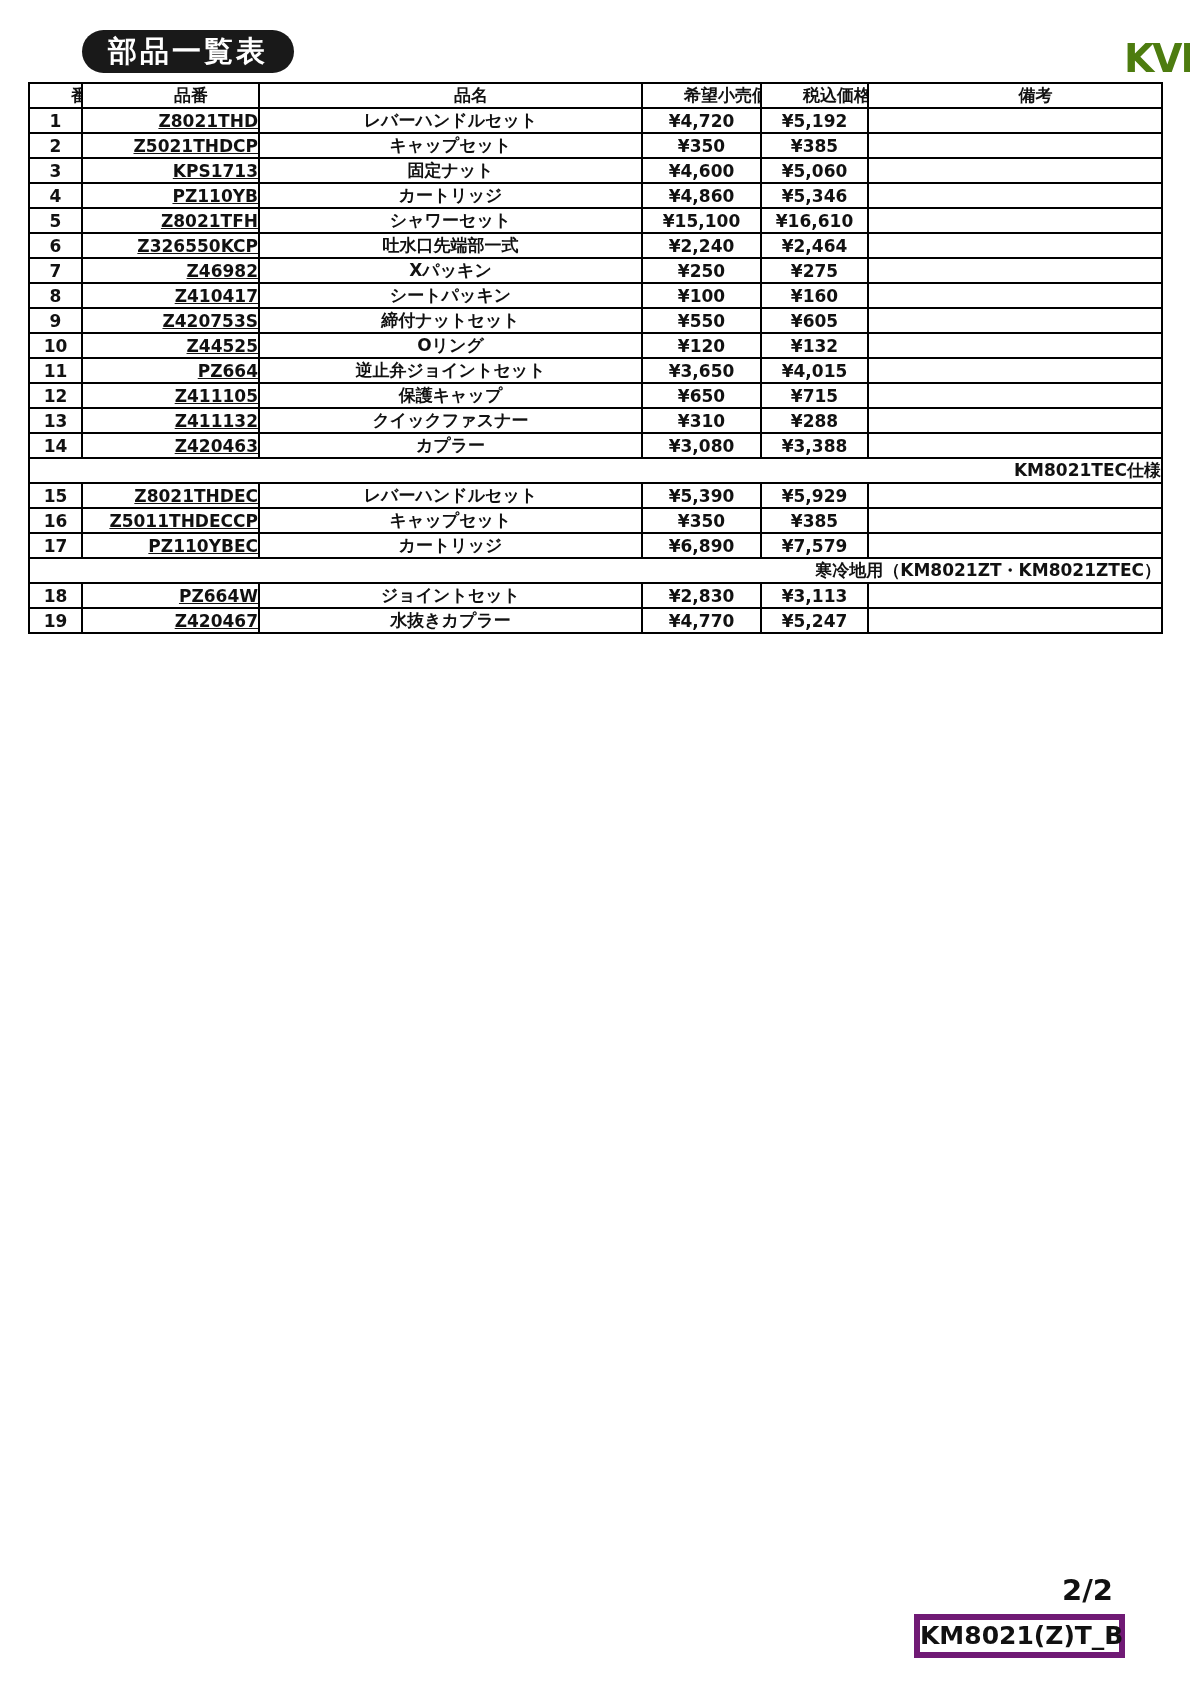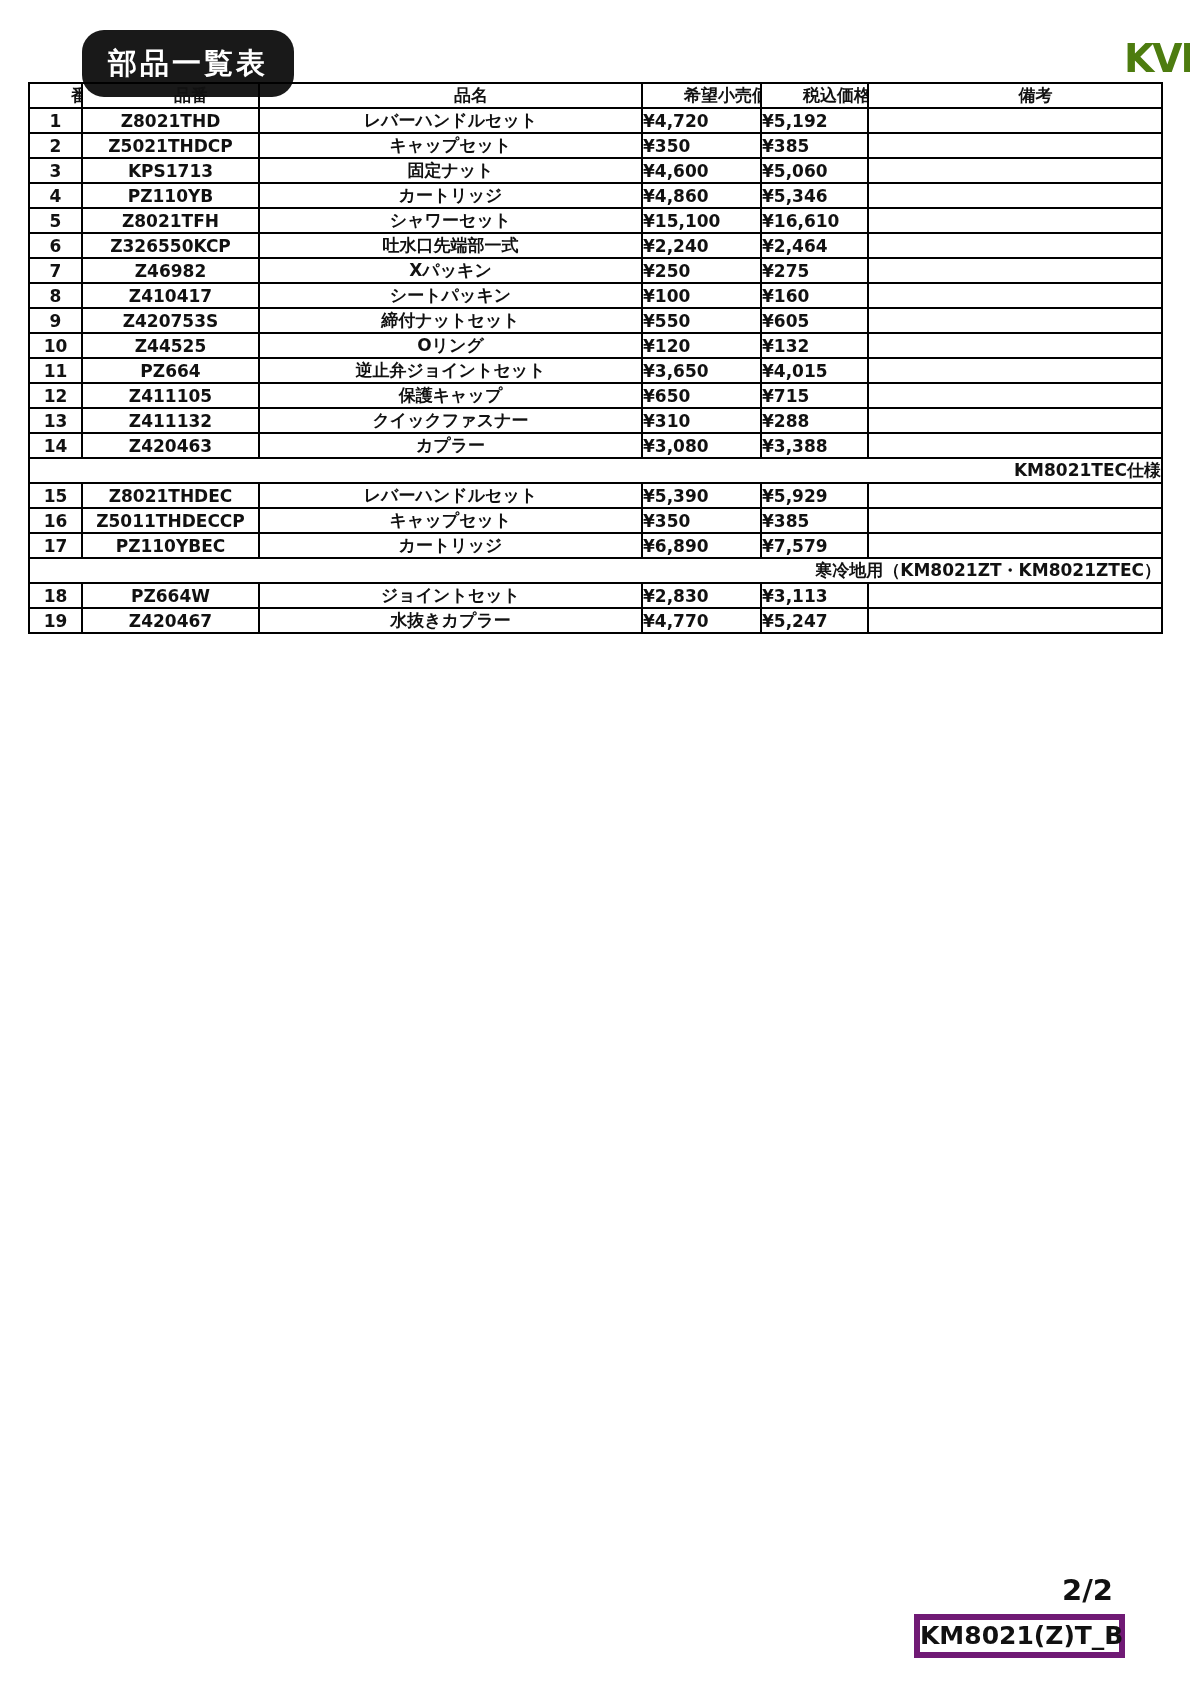--- a/index.html
+++ b/index.html
@@ -10,21 +10,21 @@
     background:#ffffff;
     font-family:"DejaVu Sans", sans-serif;
     font-weight:bold;
     color:#111111;
     overflow:hidden;
   }
   .title-pill {
     position:absolute;
     left:82px; top:30px;
     height:43px;
-    padding:12px 26px;
+    padding:0 26px;
     background:#191919;
     color:#ffffff;
     border-radius:22px;
     font-size:29px;
     line-height:43px;
     letter-spacing:3px;
     white-space:nowrap;
   }
   .logo {
     position:absolute;
@@ -46,23 +46,23 @@
     font-weight:bold;
     font-size:17px;
     padding:0;
     height:22px;
     white-space:nowrap;
     overflow:hidden;
     vertical-align:middle;
   }
   .parts-table th { height:21px; text-align:center;padding-left:41px; }
   .c-no    { text-align:center; }
-  .c-code  { text-align:center;  padding-left:5px; }
+  .c-code  { text-align:right;  padding-left:5px;text-decoration:underline; }
   .c-name  { text-align:center;  padding-left:6px; }
-  .c-price { text-align:left; padding-right:6px; }
+  .c-price { text-align:center; padding-right:6px; }
   .c-note  { }
   .section-cell { text-align:right; padding-left:70px; }
   .page-num {
     position:absolute;
     left:1000px; top:1573px;
     width:113px;
     text-align:right;
     font-size:29px;
   }
   .doc-box {

